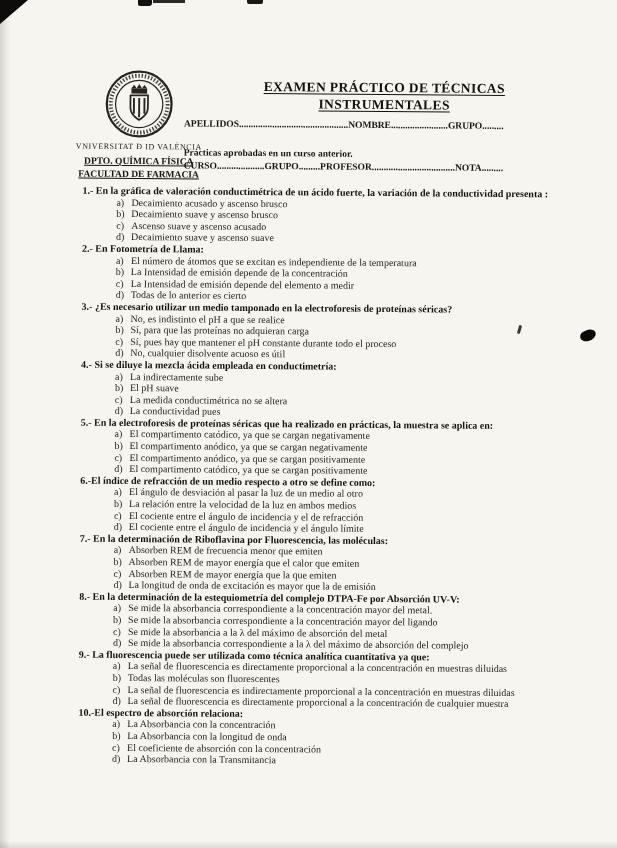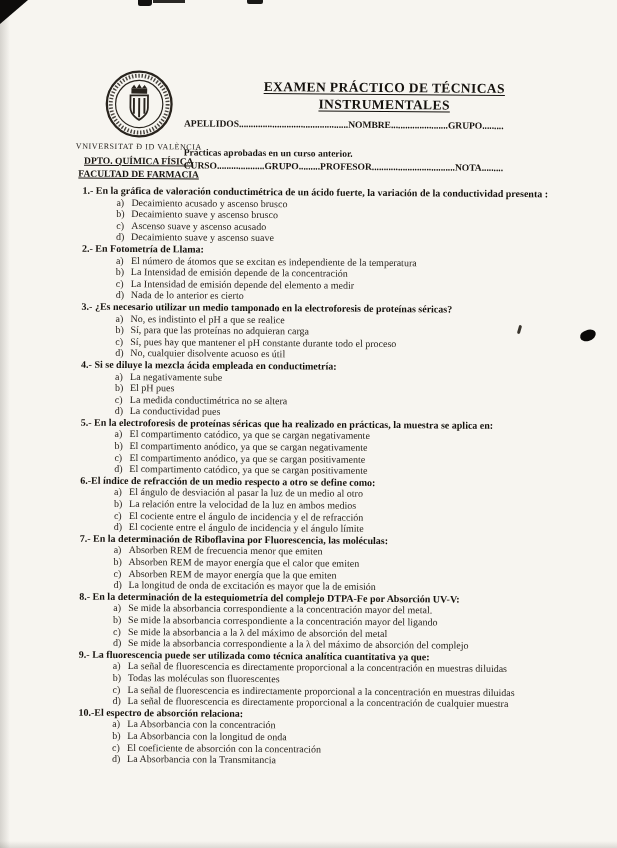--- a/index.html
+++ b/index.html
@@ -136,35 +136,35 @@
         <div class="opt"><span class="opt-k">b)</span><span>Decaimiento suave y ascenso brusco</span></div>
         <div class="opt"><span class="opt-k">c)</span><span>Ascenso suave y ascenso acusado</span></div>
         <div class="opt"><span class="opt-k">d)</span><span>Decaimiento suave y ascenso suave</span></div>
       </div>
 
       <div class="q">
         <div class="q-label">2.- En Fotometría de Llama:</div>
         <div class="opt"><span class="opt-k">a)</span><span>El número de átomos que se excitan es independiente de la temperatura</span></div>
         <div class="opt"><span class="opt-k">b)</span><span>La Intensidad de emisión depende de la concentración</span></div>
         <div class="opt"><span class="opt-k">c)</span><span>La Intensidad de emisión depende del elemento a medir</span></div>
-        <div class="opt"><span class="opt-k">d)</span><span>Nada de lo anterior es cierto</span></div>
+        <div class="opt"><span class="opt-k">d)</span><span>Todas de lo anterior es cierto</span></div>
       </div>
 
       <div class="q">
         <div class="q-label">3.- ¿Es necesario utilizar un medio tamponado en la electroforesis de proteínas séricas?</div>
         <div class="opt"><span class="opt-k">a)</span><span>No, es indistinto el pH a que se realice</span></div>
         <div class="opt"><span class="opt-k">b)</span><span>Sí, para que las proteínas no adquieran carga</span></div>
         <div class="opt"><span class="opt-k">c)</span><span>Sí, pues hay que mantener el pH constante durante todo el proceso</span></div>
         <div class="opt"><span class="opt-k">d)</span><span>No, cualquier disolvente acuoso es útil</span></div>
       </div>
 
       <div class="q">
         <div class="q-label">4.- Si se diluye la mezcla ácida empleada en conductimetría:</div>
-        <div class="opt"><span class="opt-k">a)</span><span>La negativamente sube</span></div>
-        <div class="opt"><span class="opt-k">b)</span><span>El pH pues</span></div>
+        <div class="opt"><span class="opt-k">a)</span><span>La indirectamente sube</span></div>
+        <div class="opt"><span class="opt-k">b)</span><span>El pH suave</span></div>
         <div class="opt"><span class="opt-k">c)</span><span>La medida conductimétrica no se altera</span></div>
         <div class="opt"><span class="opt-k">d)</span><span>La conductividad pues</span></div>
       </div>
 
       <div class="q">
         <div class="q-label">5.- En la electroforesis de proteínas séricas que ha realizado en prácticas, la muestra se aplica en:</div>
         <div class="opt"><span class="opt-k">a)</span><span>El compartimento catódico, ya que se cargan negativamente</span></div>
         <div class="opt"><span class="opt-k">b)</span><span>El compartimento anódico, ya que se cargan negativamente</span></div>
         <div class="opt"><span class="opt-k">c)</span><span>El compartimento anódico, ya que se cargan positivamente</span></div>
         <div class="opt"><span class="opt-k">d)</span><span>El compartimento catódico, ya que se cargan positivamente</span></div>

